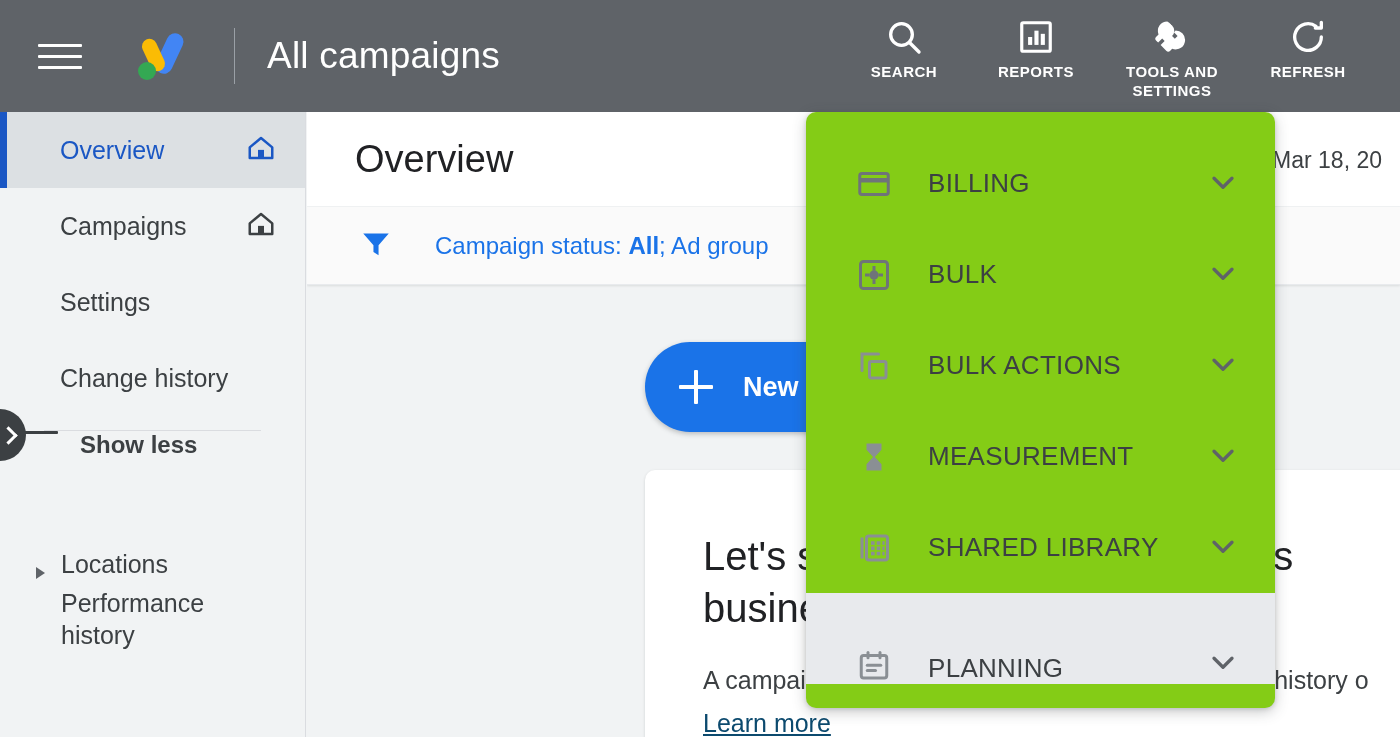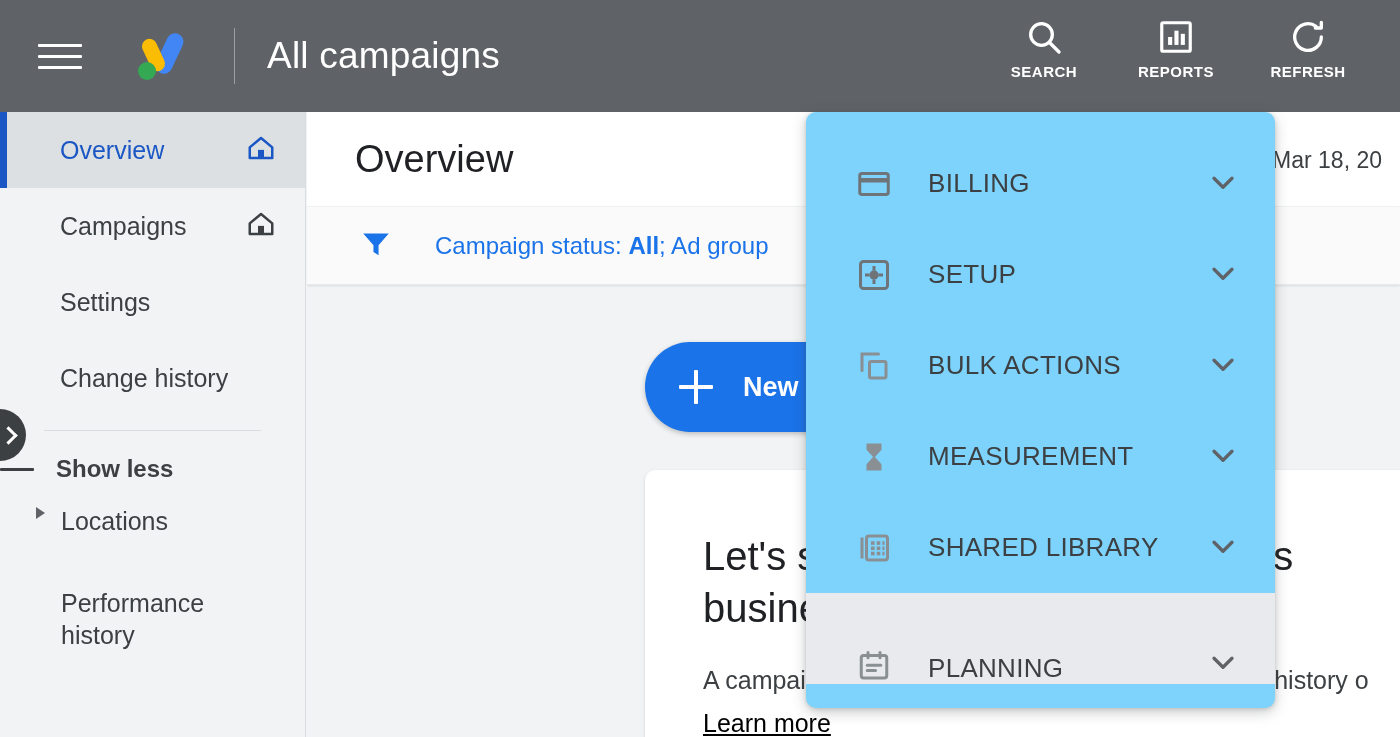--- a/index.html
+++ b/index.html
@@ -60,26 +60,26 @@
   .nav-item .nm { font-size: 25px; color: #3c4043; white-space: nowrap; }
   .nav-item .hicon { margin-left: auto; }
   .nav-item.active { background: #dce0e3; }
   .nav-item.active .nm { color: #1a57c4; font-weight: 500; }
   .nav-item.active::before {
     content: ""; position: absolute; left: 0; top: 0; width: 7px; height: 100%;
     background: #1a57c4;
   }
   .nav-sep { height: 1px; background: #dadce0; margin: 14px 44px 0 44px; }
   .showless {
-    height: 76px; display: flex; align-items: center; cursor: pointer;
+    height: 76px; display: flex; padding-left: 24px; cursor: pointer;
   }
   .minus-ic { width: 34px; height: 3px; background: #3c4043; margin-right: 22px; border-radius:1px;}
   .showless .nm { font-size: 24px; color: #3c4043; font-weight: 600; }
   .nav-sub {
-    height: 72px; display: flex; align-items: flex-start; padding-left: 36px; cursor: pointer;
+    height: 72px; display: flex; align-items: flex-end; padding-left: 36px; cursor: pointer;
   }
   .tri {
     width: 0; height: 0; border-left: 9px solid #5f6368;
     border-top: 6px solid transparent; border-bottom: 6px solid transparent;
     margin-right: 16px;
   }
   .nav-sub .nm { font-size: 25px; color: #3c4043; }
   .nav-multi {
     padding-left: 61px; padding-top: 8px; cursor: pointer;
   }
@@ -146,28 +146,28 @@
     padding: 60px 56px 0 58px; overflow: hidden;
   }
   .card h2 {
     font-size: 40px; font-weight: 400; color: #202124; line-height: 52px;
     white-space: nowrap;
   }
   .card .body {
     margin-top: 32px; font-size: 25px; color: #3c4043; white-space: nowrap;
   }
   .card .learn {
-    margin-top: 14px; font-size: 25px; color: #000000;
+    margin-top: 14px; font-size: 25px; color: #0c4a6e;
     text-decoration: underline; cursor: pointer; display: inline-block;
   }
 
   
   .dropdown {
     position: absolute; left: 806px; top: 112px; width: 469px; height: 596px;
-    background: #7dd3fc; border-radius: 10px;
+    background: #84cc16; border-radius: 10px;
     box-shadow: 0 4px 14px rgba(60,64,67,0.28), 0 1px 4px rgba(60,64,67,0.18);
     z-index: 60; padding-top: 26px; overflow: hidden;
   }
   .dd-item {
     height: 91px; display: flex; align-items: center;
     padding: 0 34px 0 48px; cursor: pointer;
   }
   .dd-item.hover { background: #e8eaed; align-items: flex-end; }
   .dd-item .ddic { width: 40px; display:flex; align-items:center; justify-content:center; }
   .dd-item .ddlbl {
@@ -217,20 +217,30 @@
           <svg width="38" height="38" viewBox="0 0 24 24" fill="none" stroke="#ffffff" stroke-width="2">
             <rect x="3" y="3" width="18" height="18" rx="1"></rect>
             <rect x="7" y="12" width="2.6" height="5" fill="#ffffff" stroke="none"></rect>
             <rect x="11" y="8" width="2.6" height="9" fill="#ffffff" stroke="none"></rect>
             <rect x="15" y="10" width="2.6" height="7" fill="#ffffff" stroke="none"></rect>
           </svg>
         </div>
         <div class="lbl">REPORTS</div>
       </div>
 
+      <div class="tb-action wide">
+        <div class="ic">
+          <svg width="42" height="42" viewBox="0 0 24 24">
+            <path d="M9.3 3.1a5.4 5.4 0 0 0-5 7.4L3 11.8a1.6 1.6 0 0 0 0 2.3l1.1 1.1 2.3-2.3 1.4 1.4-2.3 2.3 3.2 3.2a1.6 1.6 0 0 0 2.3 0l1.1-1.1a5.4 5.4 0 0 0 7.4-5 5.4 5.4 0 0 0-5.4-5.4l-1 1 2.1 2.1-1.6 1.6-2.1-2.1-1 1A5.4 5.4 0 0 0 9.3 3.1z" fill="#ffffff"></path>
+            <circle cx="9" cy="8.4" r="3.4" fill="none" stroke="#ffffff" stroke-width="1.8"></circle>
+            <path d="M9 6.1v2.4l1.7 1" stroke="#ffffff" stroke-width="1.5" fill="none" stroke-linecap="round"></path>
+          </svg>
+        </div>
+        <div class="lbl">TOOLS AND SETTINGS</div>
+      </div>
 
       <div class="tb-action last">
         <div class="ic">
           <svg width="40" height="40" viewBox="0 0 24 24" fill="none" stroke="#ffffff" stroke-width="2">
             <path d="M20 12a8 8 0 1 1-3.2-6.4" stroke-linecap="round"></path>
             <polyline points="20,3.2 20,6.6 16.4,6.6" stroke-linejoin="round" stroke-linecap="round"></polyline>
           </svg>
         </div>
         <div class="lbl">REFRESH</div>
       </div>
@@ -354,21 +364,21 @@
           <rect x="3" y="3" width="18" height="18" rx="2"></rect>
           <circle cx="12" cy="12" r="3.1" fill="#6f7479" stroke="none"></circle>
           <g fill="#6f7479" stroke="none">
             <rect x="11" y="6" width="2" height="3"></rect>
               <rect x="11" y="15" width="2" height="3"></rect>
             <rect x="6" y="11" width="3" height="2"></rect>
               <rect x="15" y="11" width="3" height="2"></rect>
           </g>
         </svg>
       </span>
-      <span class="ddlbl">SETUP</span>
+      <span class="ddlbl">BULK</span>
       <span class="ddchev">
         <svg width="36" height="36" viewBox="0 0 24 24" fill="none" stroke="#5f6368" stroke-width="2.2">
           <polyline points="6,9.5 12,15.5 18,9.5" stroke-linecap="round" stroke-linejoin="round"></polyline>
         </svg>
       </span>
     </div>
 
     <div class="dd-item">
       <span class="ddic">
         <svg width="36" height="36" viewBox="0 0 24 24" fill="none" stroke="#8a8f94" stroke-width="2">

